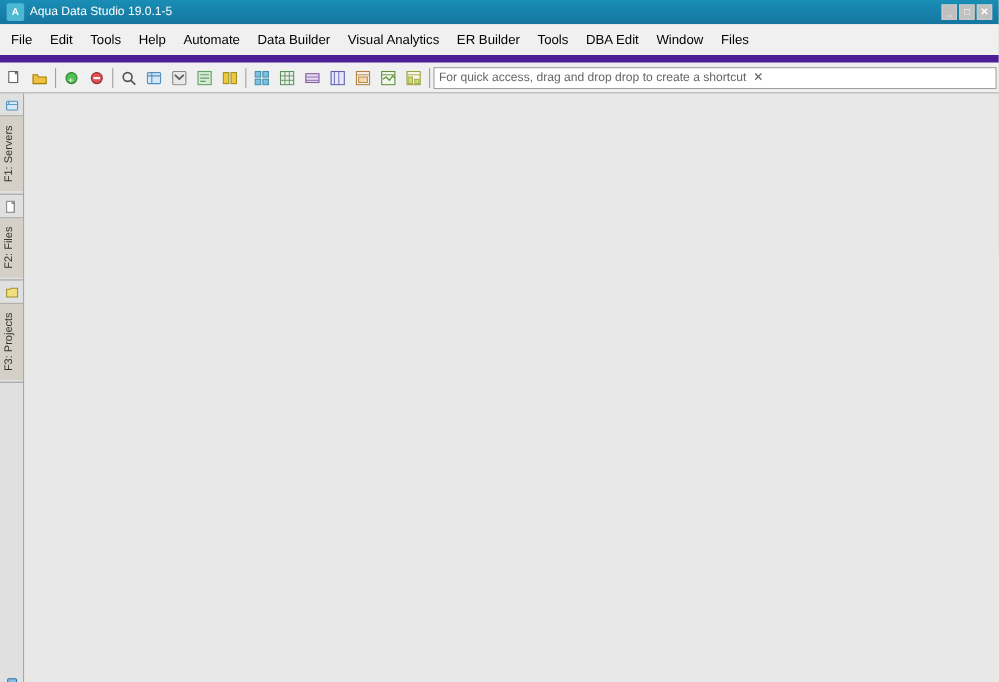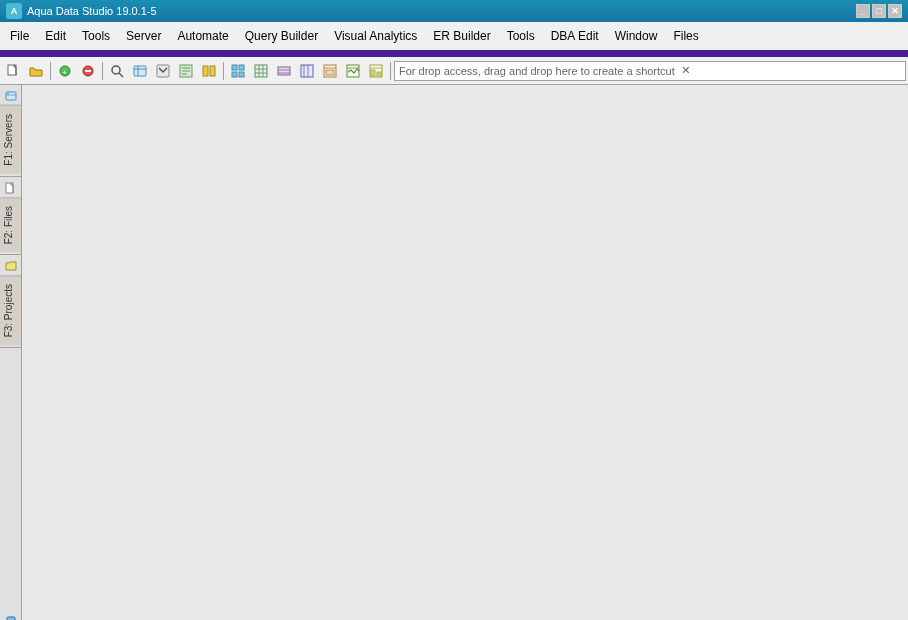--- a/index.html
+++ b/index.html
@@ -244,23 +244,23 @@
     <div class="win-btn">_</div>
     <div class="win-btn">□</div>
     <div class="win-btn">✕</div>
   </div>
 </div>
 
 <div id="menu-bar">
   <span class="menu-item">File</span>
   <span class="menu-item">Edit</span>
   <span class="menu-item">Tools</span>
-  <span class="menu-item">Server</span>
+  <span class="menu-item">Help</span>
   <span class="menu-item">Automate</span>
-  <span class="menu-item">Query Builder</span>
+  <span class="menu-item">Data Builder</span>
   <span class="menu-item">Visual Analytics</span>
   <span class="menu-item">ER Builder</span>
   <span class="menu-item">Tools</span>
   <span class="menu-item">DBA Edit</span>
   <span class="menu-item">Window</span>
   <span class="menu-item">Files</span>
 </div>
 
 <div id="toolbar">
 
@@ -376,21 +376,21 @@
     <svg width="14" height="14" viewBox="0 0 14 14">
         <rect x="1" y="1" width="12" height="12" fill="#f8f8e8" stroke="#a0a040" stroke-width="1"></rect>
         <line x1="1" y1="4" x2="13" y2="4" stroke="#a0a040" stroke-width="0.8"></line>
         <rect x="2" y="6" width="4" height="6" fill="#c0e080" stroke="#a0a040" stroke-width="0.8"></rect>
         <rect x="8" y="8" width="4" height="4" fill="#c0e080" stroke="#a0a040" stroke-width="0.8"></rect>
       </svg>
   </div>
   <div class="toolbar-separator"></div>
 
   <div class="toolbar-shortcut-bar">
-    <span>For drop access, drag and drop here to create a shortcut</span>
+    <span>For quick access, drag and drop drop to create a shortcut</span>
     <span class="shortcut-close">✕</span>
   </div>
 </div>
 
 <div id="main">
 
   <div id="left-tabs">
     <div class="left-tab-container">
       <div style="width:14px;height:14px;margin:2px auto;display:flex;align-items:center;justify-content:center;">
         <svg width="12" height="12" viewBox="0 0 12 12">

